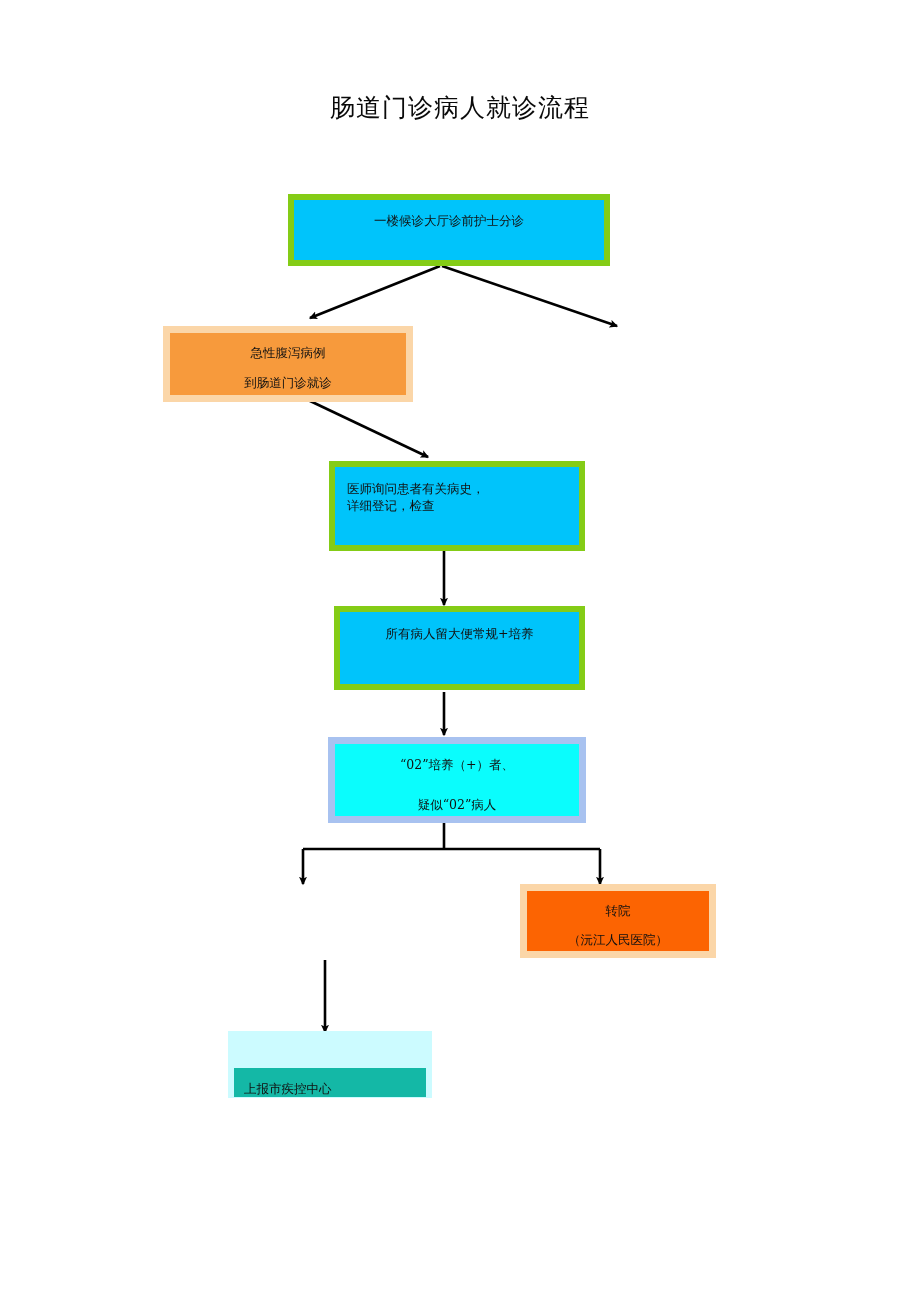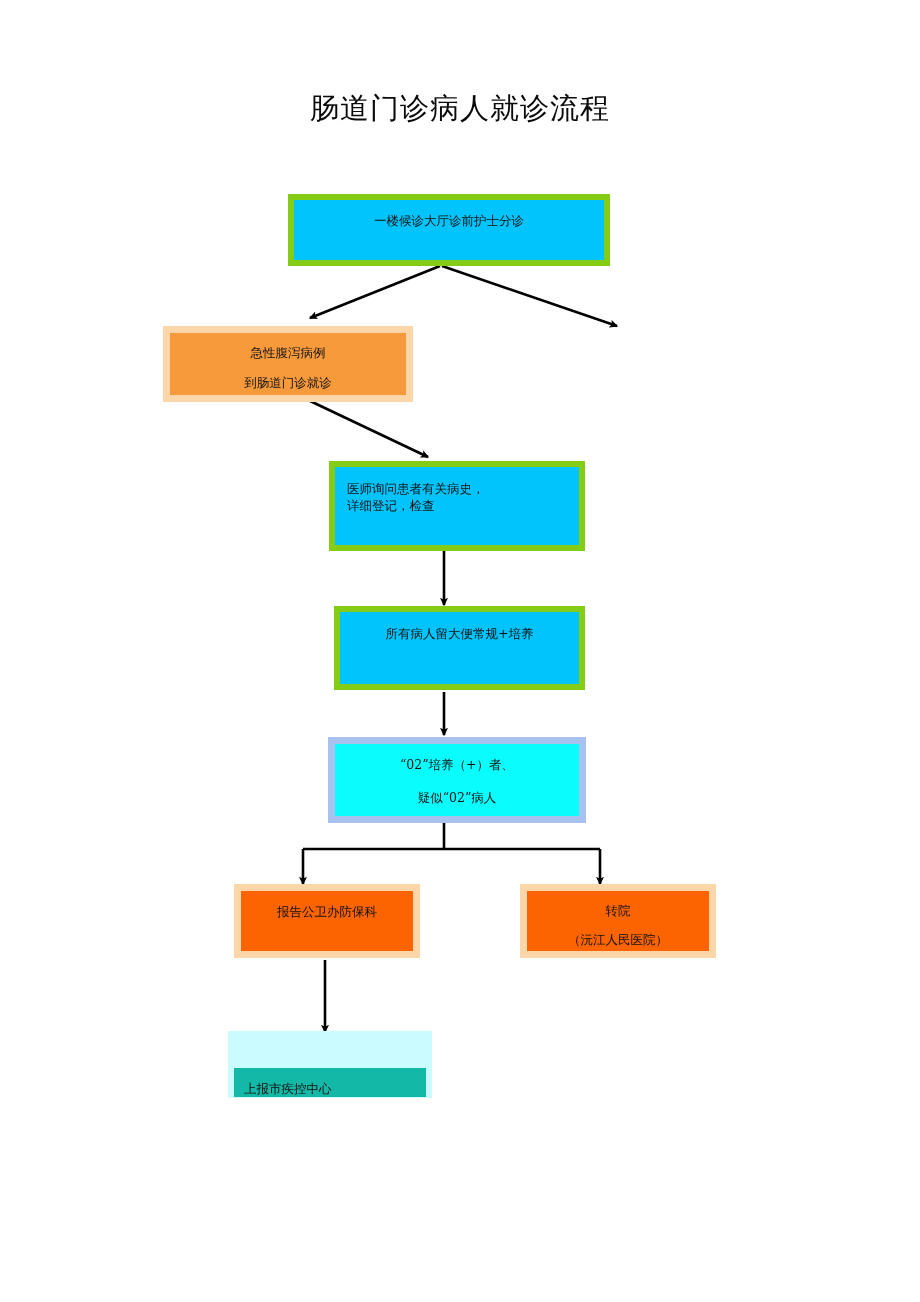--- a/index.html
+++ b/index.html
@@ -24,21 +24,21 @@
   }
 
   
   .page-title {
     position: absolute;
     left: 0;
     top: 88px;
     width: 920px;
     text-align: center;
     font-family: "DejaVu Serif", "Liberation Serif", serif;
-    font-size: 29px;
+    font-size: 25px;
     line-height: 40px;
     letter-spacing: 1px;
     color: #0a0a0a;
     white-space: nowrap;
   }
 
   
   .node {
     position: absolute;
     box-sizing: border-box;
@@ -67,21 +67,21 @@
   .al-left   .line { text-align: left; }
 
   
   .sky   { background: #84cc16; }
   .sky   > .inner { background: #00c4fb; }
 
   .orange { background: #fbd6a8; }
   .orange > .inner { background: #f79a3c; }
 
   .aqua  { background: #a8c2f0; }
-  .aqua  > .inner { background: #0afdfd; }
+  .aqua  > .inner { background: #0afdfd; gap: 7px; }
 
   .deep-orange { background: #fbd6a8; }
   .deep-orange > .inner { background: #fc6402; }
 
   .violet { background: #ccfbff; }
   .violet > .inner { background: #14b8a6; margin-top: 31px; }
 
   
   #wires {
     position: absolute;
@@ -150,25 +150,20 @@
     </div>
   </div>
 
   <div class="node aqua al-center" style="left:328px; top:737px; width:258px; height:86px; padding:7px 7px 7px 7px;">
     <div class="inner" style="padding-top:12px;">
       <div class="line">“02”培养（+）者、</div>
       <div class="line" style="margin-top:16px;">疑似“02”病人</div>
     </div>
   </div>
 
-  <div class="node deep-orange al-center" style="left:234px; top:884px; width:186px; height:74px; padding:7px 7px 7px 7px;">
-    <div class="inner" style="padding-top:12px;">
-      <div class="line">报告公卫办防保科</div>
-    </div>
-  </div>
 
   <div class="node deep-orange al-center" style="left:520px; top:884px; width:196px; height:74px; padding:7px 7px 7px 7px;">
     <div class="inner" style="padding-top:11px;">
       <div class="line">转院</div>
       <div class="line" style="margin-top:12px;">（沅江人民医院）</div>
     </div>
   </div>
 
   <div class="node violet al-left" style="left:228px; top:1031px; width:204px; height:67px; padding:6px 6px 6px 6px;">
     <div class="inner" style="padding:12px 0 0 10px;">

